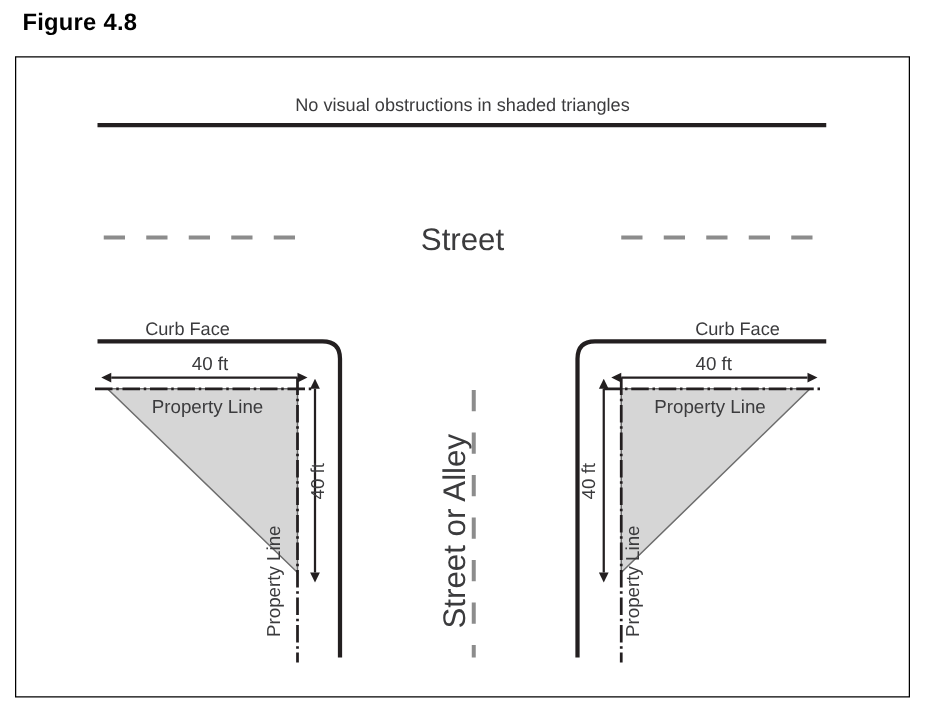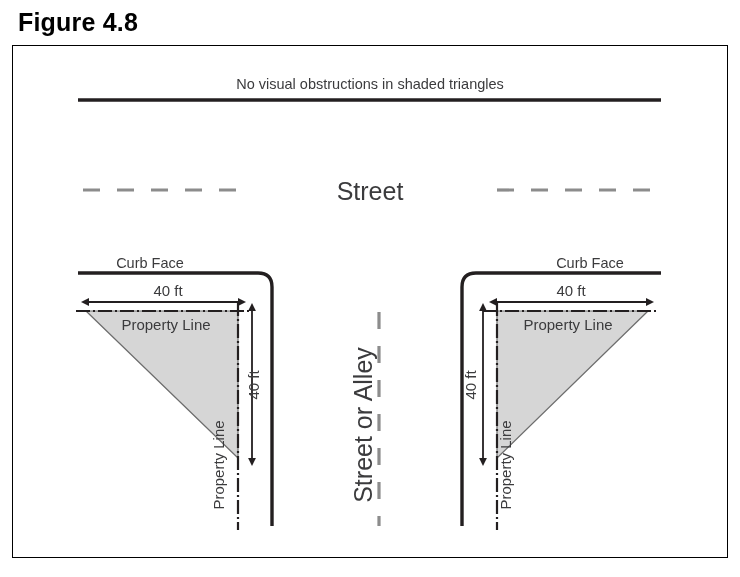--- a/index.html
+++ b/index.html
@@ -7,21 +7,21 @@
     width:740px;height:577px;
     font-family:"Liberation Sans","DejaVu Sans",sans-serif;
     color:#231f20;
     overflow:hidden;
     position:relative;
   }
   #figure-caption{
     position:absolute;
     left:18px;
     top:8px;
-    font-size:25px;
+    font-size:19px;
     font-weight:bold;
     letter-spacing:0.2px;
     color:#000000;
     white-space:nowrap;
   }
   #figure-frame{
     position:absolute;
     left:12px;
     top:45px;
     width:716px;

